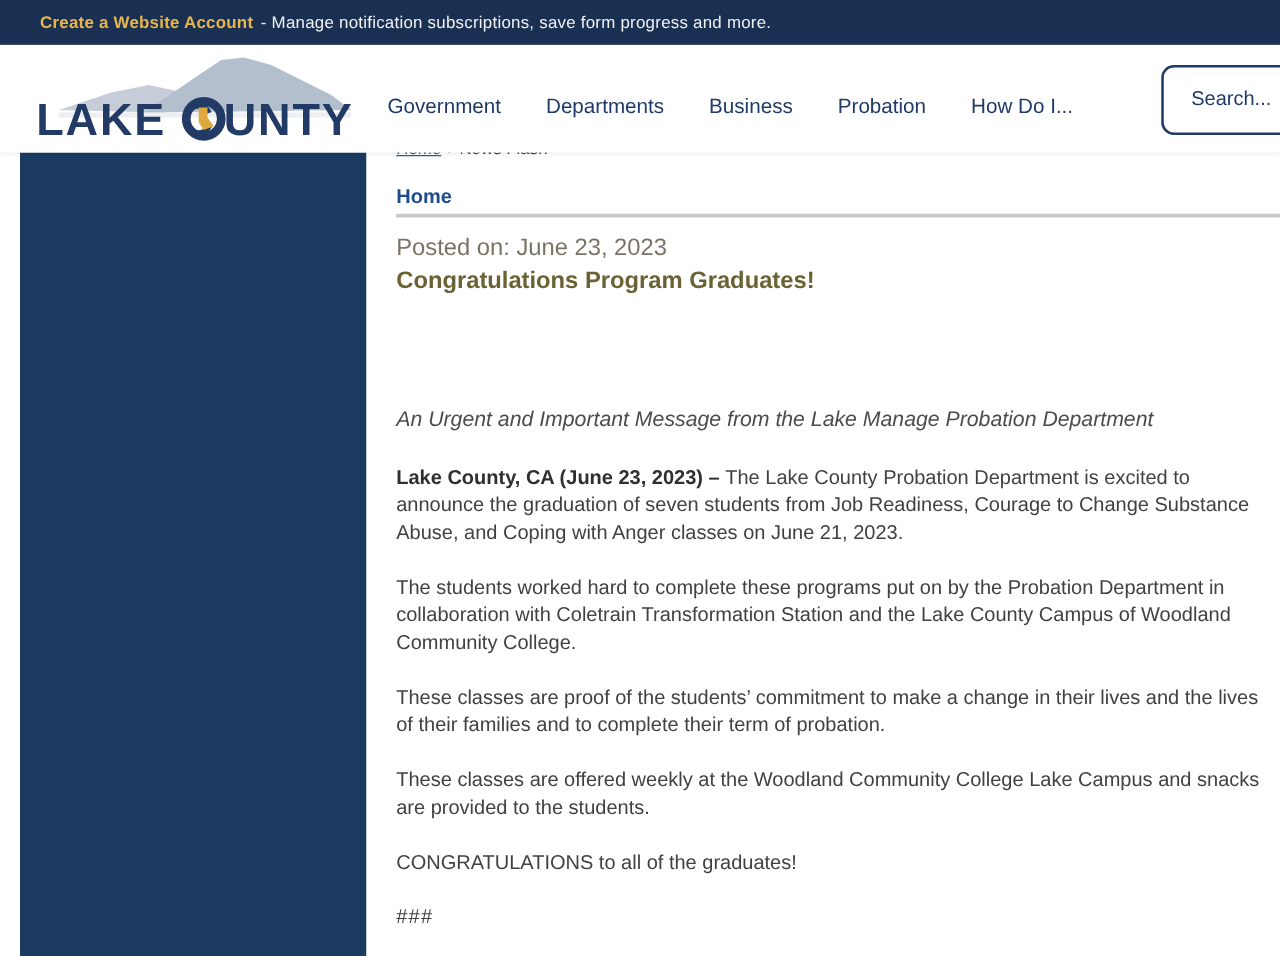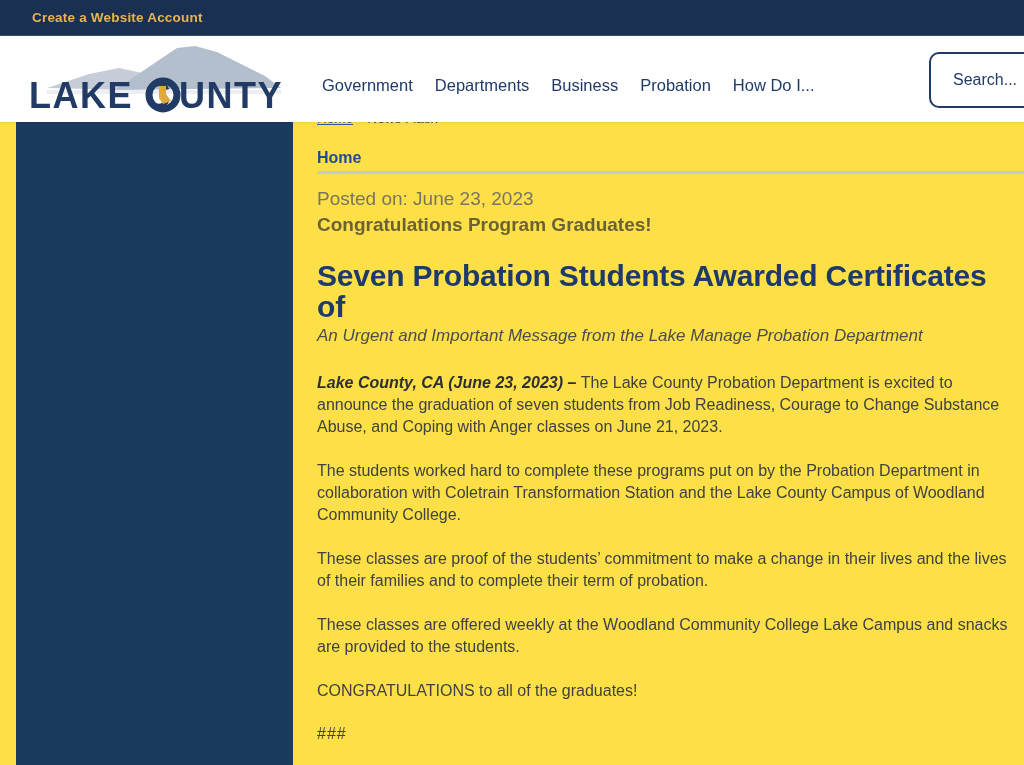--- a/index.html
+++ b/index.html
@@ -1,20 +1,20 @@
 <!DOCTYPE html>
 <html><head>
 <meta charset="utf-8">
 <style>
   * { margin:0; padding:0; box-sizing:border-box; }
   html,body { background:#e9e9e9; }
   body { font-family:"Liberation Sans", sans-serif; }
   .screen {
     position:relative; width:1024px; height:765px; margin:0 auto;
-    background:#fde047; overflow:hidden;
+    background:#ffffff; overflow:hidden;
   }
 
   
   .topbar {
     position:absolute; left:0; top:0; width:1024px; height:36px;
     background:#1a3053; color:#f2f2f2; z-index:6;
     display:flex; align-items:center; padding-left:32px;
     font-size:13.5px; letter-spacing:.2px;
     border-bottom:1px solid #3c4a66;
   }
@@ -24,22 +24,22 @@
   }
 
   
   .header {
     position:absolute; left:0; top:36px; width:1024px; height:86px;
     background:#ffffff; z-index:5;
     box-shadow:0 1px 3px rgba(0,0,0,0.08);
   }
   .logo-wrap { position:absolute; left:19px; top:2px; width:272px; height:82px; cursor:pointer; }
   .main-nav {
-    position:absolute; left:322px; top:34px; height:30px;
-    display:flex; align-items:center; gap:22px;text-align:right;
+    position:absolute; left:310px; top:34px; height:30px;
+    display:flex; align-items:center; gap:36px;text-align:right;
   }
   .main-nav .nav-item {
     color:#1f3a68; font-size:16.5px; font-weight:500; cursor:pointer; white-space:nowrap;
   }
   .search-box {
     position:absolute; left:929px; top:16px; width:150px; height:56px;
     border:2px solid #1f3a68; border-radius:10px; background:#fff;
   }
   .search-box input {
     width:100%; height:100%; border:none; outline:none; background:transparent;
@@ -77,35 +77,36 @@
   }
   .subtitle {
     position:absolute; left:0; top:204px; width:700px;
     font-size:17px; font-style:italic; color:#4c4c4c;
   }
 
   .body-copy p {
     position:absolute; left:0; width:697px;
     font-size:16px; line-height:22px; color:#3f4142;
   }
-  .body-copy p strong { color:#2e2f30;font-style:italic; }
+  .body-copy p strong { color:#2e2f30; }
   .p1 { top:250px; }
   .p2 { top:338px; }
   .p3 { top:426px; }
   .p4 { top:492px; }
   .p5 { top:558px; }
   .p6 { top:601px; letter-spacing:1px; }
 </style>
 </head>
 <body>
 
 <div class="screen">
 
   <div class="topbar">
     <a class="account-link">Create a Website Account</a>
+    <span>- Manage notification subscriptions, save form progress and more.</span>
   </div>
 
   <div class="header">
 
     <div class="logo-wrap">
       <svg width="272" height="82" viewBox="0 0 272 82">
 
         <polygon points="28,50 70,36 100,30 128,36 158,42 190,46 110,52" fill="#c6cdd9"></polygon>
         <polygon points="96,52 140,22 158,10 176,8 198,14 222,26 246,38 262,50" fill="#b4bfce"></polygon>
         <polygon points="28,52 262,52 262,56 28,56" fill="#dfe3ea" opacity="0.6"></polygon>
@@ -140,21 +141,21 @@
     </div>
 
     <div class="section-title">Home</div>
     <div class="section-rule"></div>
 
     <div class="posted-on">Posted on: June 23, 2023</div>
 
     <div class="kicker">Congratulations Program Graduates!</div>
 
     <h1 class="headline">
-      <span>Seven Probation Students Awarded Certificates of</span><br>
+      <br>
     </h1>
 
     <div class="subtitle">An Urgent and Important Message from the Lake Manage Probation Department</div>
 
     <div class="body-copy">
       <p class="p1"><strong>Lake County, CA (June 23, 2023) – </strong><span>The Lake County Probation Department is excited to announce the graduation of seven students from Job Readiness, Courage to Change Substance Abuse, and Coping with Anger classes on June 21, 2023.</span></p>
       <p class="p2">The students worked hard to complete these programs put on by the Probation Department in collaboration with Coletrain Transformation Station and the Lake County Campus of Woodland Community College.</p>
       <p class="p3">These classes are proof of the students’ commitment to make a change in their lives and the lives of their families and to complete their term of probation.</p>
       <p class="p4">These classes are offered weekly at the Woodland Community College Lake Campus and snacks are provided to the students.</p>
       <p class="p5">CONGRATULATIONS to all of the graduates!</p>

